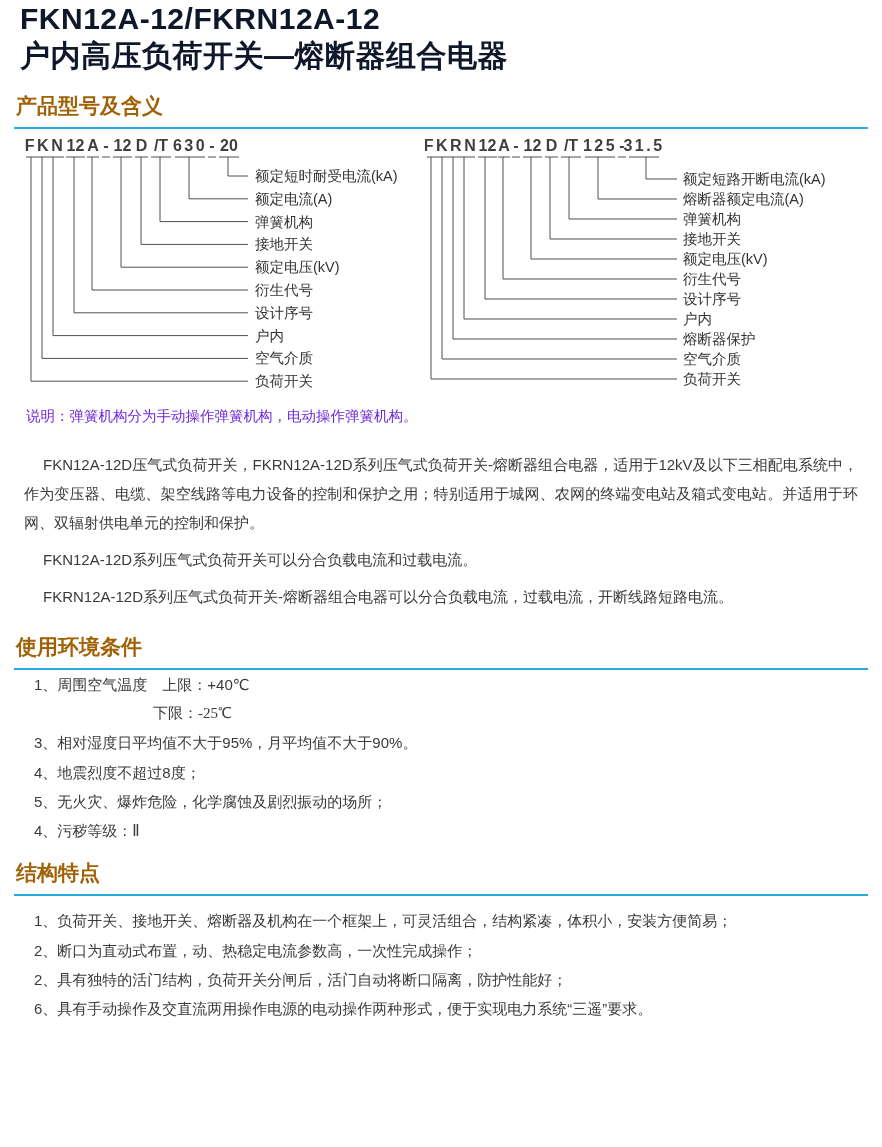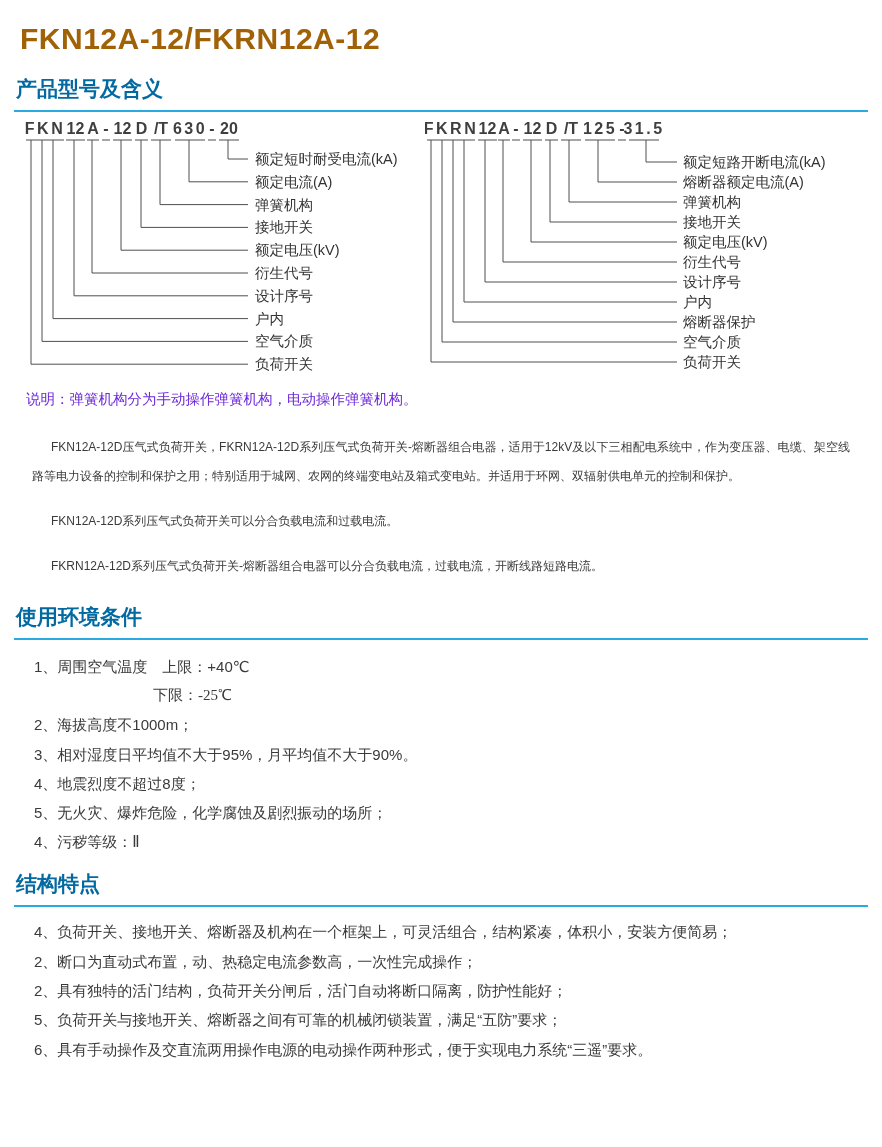--- a/index.html
+++ b/index.html
@@ -4,63 +4,64 @@
 <style>
   :root{ --accent:#29abe2; }
   html,body{margin:0;padding:0;background:#fff;}
   body{
     width:882px;height:1147px;overflow:hidden;
     font-family:"Liberation Sans","DejaVu Sans",sans-serif;
     color:#3a3a3a;
   }
   .page{padding:0 14px;}
   .page-title{
-    margin:20px 0 0 6px;
+    margin:0 0 0 6px;
     font-size:30px;line-height:37px;font-weight:bold;
-    color:#a16207;letter-spacing:.5px;
+    color:#0f172a;letter-spacing:.5px;
   }
   .sec-h{
-    margin:0;font-size:21px;font-weight:bold;color:#0369a1;
+    margin:0;font-size:21px;font-weight:bold;color:#a16207;
     padding:0 0 7px 2px;border-bottom:2px solid var(--accent);
   }
   .sec1{margin-top:18px;}
   .sec2{margin-top:24px;}
   .sec3{margin-top:22px;}
   .sec4{margin-top:14px;}
 
   .diagrams{position:relative;height:268px;margin-top:2px;}
   .diagrams svg{position:absolute;top:0;}
   #diagram-left{left:6px;}
   #diagram-right{left:411px;}
   .dline{stroke:#4f4f4f;stroke-width:1;fill:none;}
   .model-code{font-size:16px;font-weight:bold;fill:#3f3f41;}
   .spread{letter-spacing:2.5px;}
   .model-label{font-size:14.5px;fill:#333;}
 
   .note{margin:8px 0 0 12px;font-size:14.5px;color:#6d28d9;}
 
   .usage{margin-top:12px;}
   .usage p{
-    margin:16px;padding:0 2px;font-size:12px;line-height:29px;
+    margin:8px;padding:0 2px;font-size:15px;line-height:29px;
     text-align:justify;text-indent:19px;color:#3a3a3a;
   }
 
-  .list{margin-top:12px;font-size:15px;color:#3a3a3a;}
+  .list{font-size:15px;color:#3a3a3a;}
   .list .row{line-height:29.2px;padding-left:20px;}
   .list .row.sub{padding-left:139px;font-family:Liberation Serif, serif;}
   .struct{margin-top:10px;}
   .struct .row{line-height:29.3px;}
 </style>
 </head>
 <body>
 
 <div class="page">
 
   <h1 class="page-title">
     <div>FKN12A-12/FKRN12A-12</div>
+    <div>户内高压负荷开关—熔断器组合电器</div>
   </h1>
 
   <div class="sec1">
     <h2 class="sec-h">产品型号及含义</h2>
     <div class="diagrams">
       <svg id="diagram-left" width="420" height="264" viewBox="0 0 420 264">
           <text x="25" y="20" text-anchor="middle" class="model-code spread">FKN</text>
           <line x1="6" y1="26" x2="44" y2="26" class="dline"></line>
           <text x="55.5" y="20" text-anchor="middle" class="model-code">12</text>
           <line x1="46" y1="26" x2="65" y2="26" class="dline"></line>
@@ -155,32 +156,30 @@
       <p>FKN12A-12D系列压气式负荷开关可以分合负载电流和过载电流。</p>
       <p>FKRN12A-12D系列压气式负荷开关-熔断器组合电器可以分合负载电流，过载电流，开断线路短路电流。</p>
     </div>
   </div>
 
   <div class="sec3">
     <h2 class="sec-h">使用环境条件</h2>
     <div class="list">
       <div class="row">1、周围空气温度　上限：+40℃</div>
       <div class="row sub">下限：-25℃</div>
-      <div class="row">2、海拔高度不1000m；</div>
       <div class="row">3、相对湿度日平均值不大于95%，月平均值不大于90%。</div>
       <div class="row">4、地震烈度不超过8度；</div>
       <div class="row">5、无火灾、爆炸危险，化学腐蚀及剧烈振动的场所；</div>
       <div class="row">4、污秽等级：Ⅱ</div>
     </div>
   </div>
 
   <div class="sec4">
     <h2 class="sec-h">结构特点</h2>
     <div class="list struct">
-      <div class="row">4、负荷开关、接地开关、熔断器及机构在一个框架上，可灵活组合，结构紧凑，体积小，安装方便简易；</div>
+      <div class="row">1、负荷开关、接地开关、熔断器及机构在一个框架上，可灵活组合，结构紧凑，体积小，安装方便简易；</div>
       <div class="row">2、断口为直动式布置，动、热稳定电流参数高，一次性完成操作；</div>
       <div class="row">2、具有独特的活门结构，负荷开关分闸后，活门自动将断口隔离，防护性能好；</div>
-      <div class="row">5、负荷开关与接地开关、熔断器之间有可靠的机械闭锁装置，满足“五防”要求；</div>
       <div class="row">6、具有手动操作及交直流两用操作电源的电动操作两种形式，便于实现电力系统“三遥”要求。</div>
     </div>
   </div>
 
 </div>
 
 </body></html>

